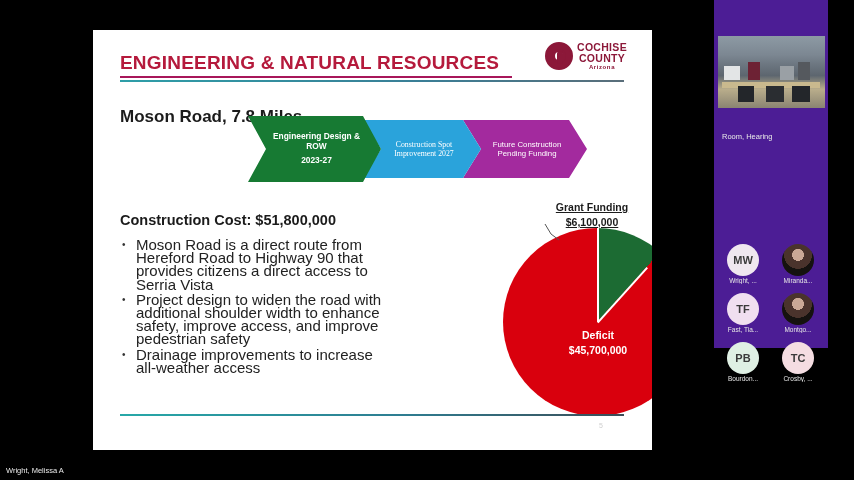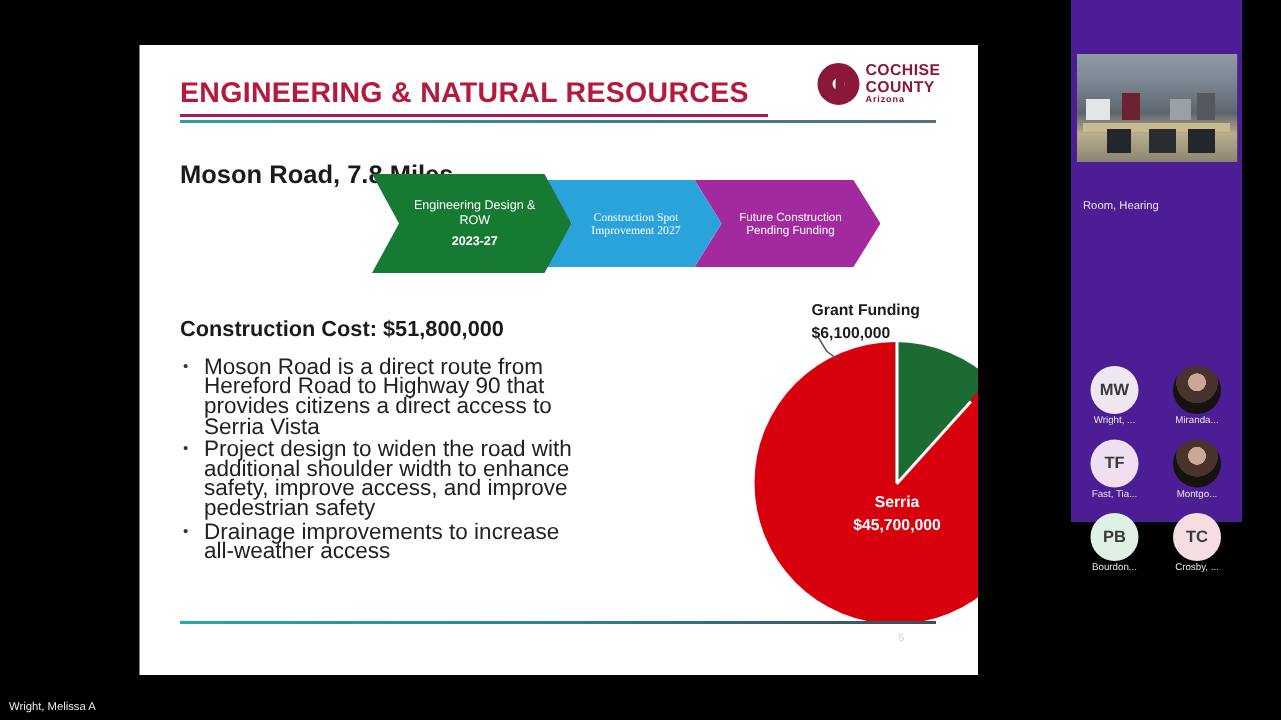--- a/index.html
+++ b/index.html
@@ -32,21 +32,21 @@
     background:#8C1839;border:2px solid #8C1839;box-sizing:border-box;
   }
   .logo-seal:after{
     content:"";position:absolute;left:5px;top:5px;width:14px;height:14px;border-radius:50%;
     background:#fff;border:3px solid #8C1839;box-sizing:border-box;
   }
   .logo-seal:before{
     content:"";position:absolute;left:10px;top:7px;width:6px;height:13px;border-radius:3px;
     background:#8C1839;z-index:2;
   }
-  .logo-text{position:absolute;left:32px;top:2px;line-height:1.02;}
+  .logo-text{position:absolute;left:32px;top:2px;line-height:1.02;text-align:center;}
   .logo-l1,.logo-l2{font-size:10.5px;font-weight:bold;color:#8C1839;letter-spacing:.3px;display:block;}
   .logo-l3{font-size:6px;font-weight:bold;color:#8C1839;letter-spacing:.6px;display:block;margin-top:1px;}
 
   .slide-subtitle{
     position:absolute;left:27px;top:53px;
     font-size:17px;font-weight:bold;color:#1b1b1b;margin-top:24px;
   }
 
   
   .chev-wrap{position:absolute;left:55px;top:86px;width:470px;height:66px;}
@@ -72,22 +72,22 @@
     position:absolute;left:110px;top:28px;width:188px;height:188px;border-radius:50%;
     background:conic-gradient(#1C6B33 0deg 42deg,#D9000D 42deg 360deg);
   }
   .pie-sep1{position:absolute;left:204px;top:28px;width:1.6px;height:94px;background:#fff;}
   .pie-sep2{position:absolute;left:204px;top:122px;width:74px;height:1.6px;
     background:#fff;transform-origin:0 0;transform:rotate(-48deg);}
   .pie-in-label{
     position:absolute;left:140px;top:128px;width:130px;text-align:center;color:#fff;
     font-size:10.5px;font-weight:bold;line-height:15px;
   }
-  .callout{position:absolute;left:148px;top:0px;width:102px;text-align:left;
-    font-size:10.5px;font-weight:bold;color:#1b1b1b;line-height:15px;}
+  .callout{position:absolute;left:148px;top:0px;width:102px;text-align:center;
+    font-size:10.5px;font-weight:bold;color:#1b1b1b;line-height:15px;text-decoration:underline;}
   .leader{position:absolute;left:0;top:0;width:250px;height:230px;pointer-events:none;}
 
   
   .foot-rule{position:absolute;left:27px;top:384px;width:504px;height:2px;
     background:linear-gradient(90deg,#27A8A8 0%,#2E7E92 55%,#3c4d57 100%);}
   .slide-num{position:absolute;left:498px;top:392px;width:20px;text-align:center;
     font-size:7px;color:#cfcfcf;}
 
   
   .rail{position:absolute;left:714px;top:0;width:114px;height:348px;background:#4c1d95;}
@@ -131,21 +131,21 @@
           <span class="logo-l2">COUNTY</span>
           <span class="logo-l3">Arizona</span>
         </div>
       </div>
 
       <div class="slide-subtitle">Moson Road, 7.8 Miles</div>
 
       <div class="chev-wrap">
           <div class="chev" style="left: 100px; top: 0px; width: 133px; height: 66px; background: rgb(23, 122, 51); font-size: 8.4px; z-index: 9; clip-path: polygon(0px 0px, calc(100% - 18px) 0px, 100% 50%, calc(100% - 18px) 100%, 0px 100%, 18px 50%);">
             <div style="padding: 0px 16px 0px 20px;">
-              <span style="font-weight: normal;">Engineering Design &amp; ROW</span>
+              <span style="font-weight: bold;">Engineering Design &amp; ROW</span>
               <span style="font-weight: bold; margin-top: 4px;">2023-27</span>
             </div>
           </div>
           <div class="chev" style="left: 215px; top: 4px; width: 118px; height: 58px; background: rgb(42, 163, 219); font-size: 7.8px; z-index: 8; clip-path: polygon(0px 0px, calc(100% - 18px) 0px, 100% 50%, calc(100% - 18px) 100%, 0px 100%, 18px 50%); font-family: Liberation Serif, serif;">
             <div style="padding: 0px 16px 0px 20px;">
               <span>Construction Spot Improvement 2027</span>
             </div>
           </div>
           <div class="chev" style="left: 315px; top: 4px; width: 124px; height: 58px; background: rgb(163, 42, 158); font-size: 7.8px; z-index: 7; clip-path: polygon(0px 0px, calc(100% - 18px) 0px, 100% 50%, calc(100% - 18px) 100%, 0px 100%, 18px 50%);">
             <div style="padding: 0px 16px 0px 20px;">
@@ -168,21 +168,21 @@
             <div class="dot">•</div>
             <div class="btxt">Drainage improvements to increase all-weather access</div>
           </div>
         </div>
 
       <div class="pie-area">
         <div class="pie"></div>
         <div class="pie-sep1"></div>
         <div class="pie-sep2"></div>
         <div class="pie-in-label">
-          <span>Serria</span><br>
+          <span>Deficit</span><br>
           <span>$45,700,000</span>
         </div>
         <svg class="leader" viewBox="0 0 250 230">
           <path d="M152 24 L158 34 L166 40" stroke="#555" stroke-width="1" fill="none"></path>
         </svg>
         <div class="callout">
           <span>Grant Funding</span><br>
           <span>$6,100,000</span>
         </div>
       </div>

